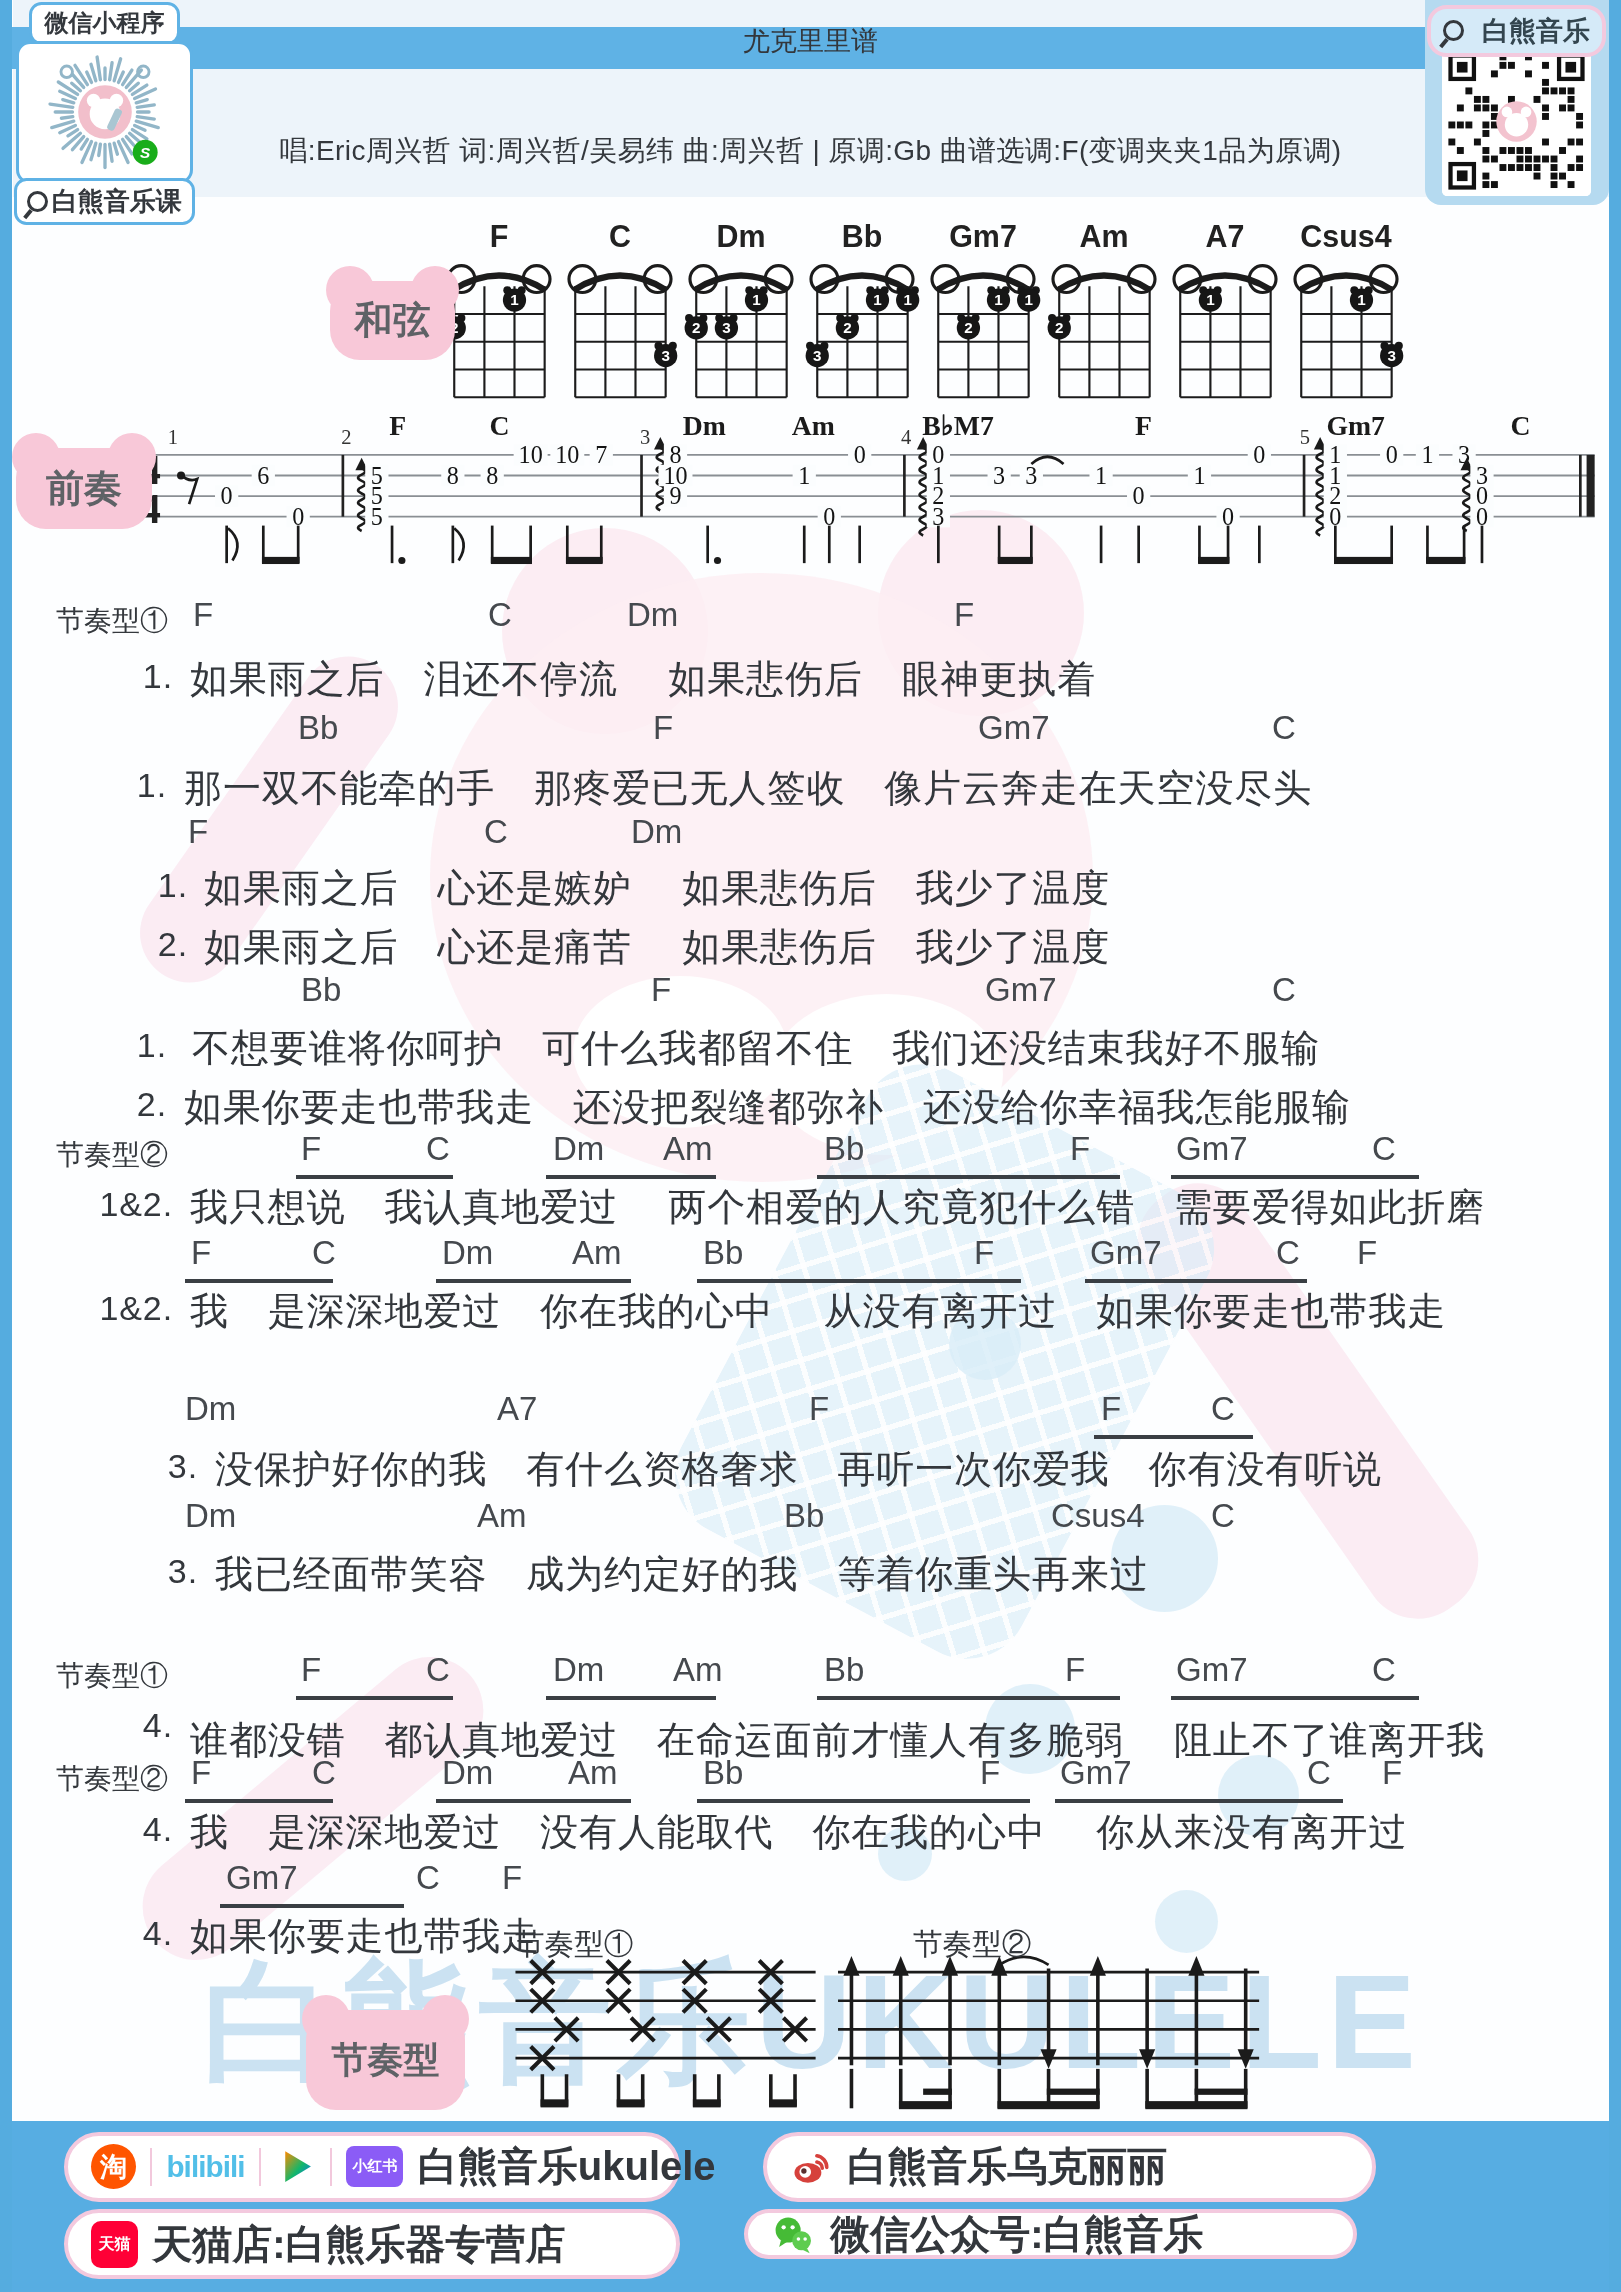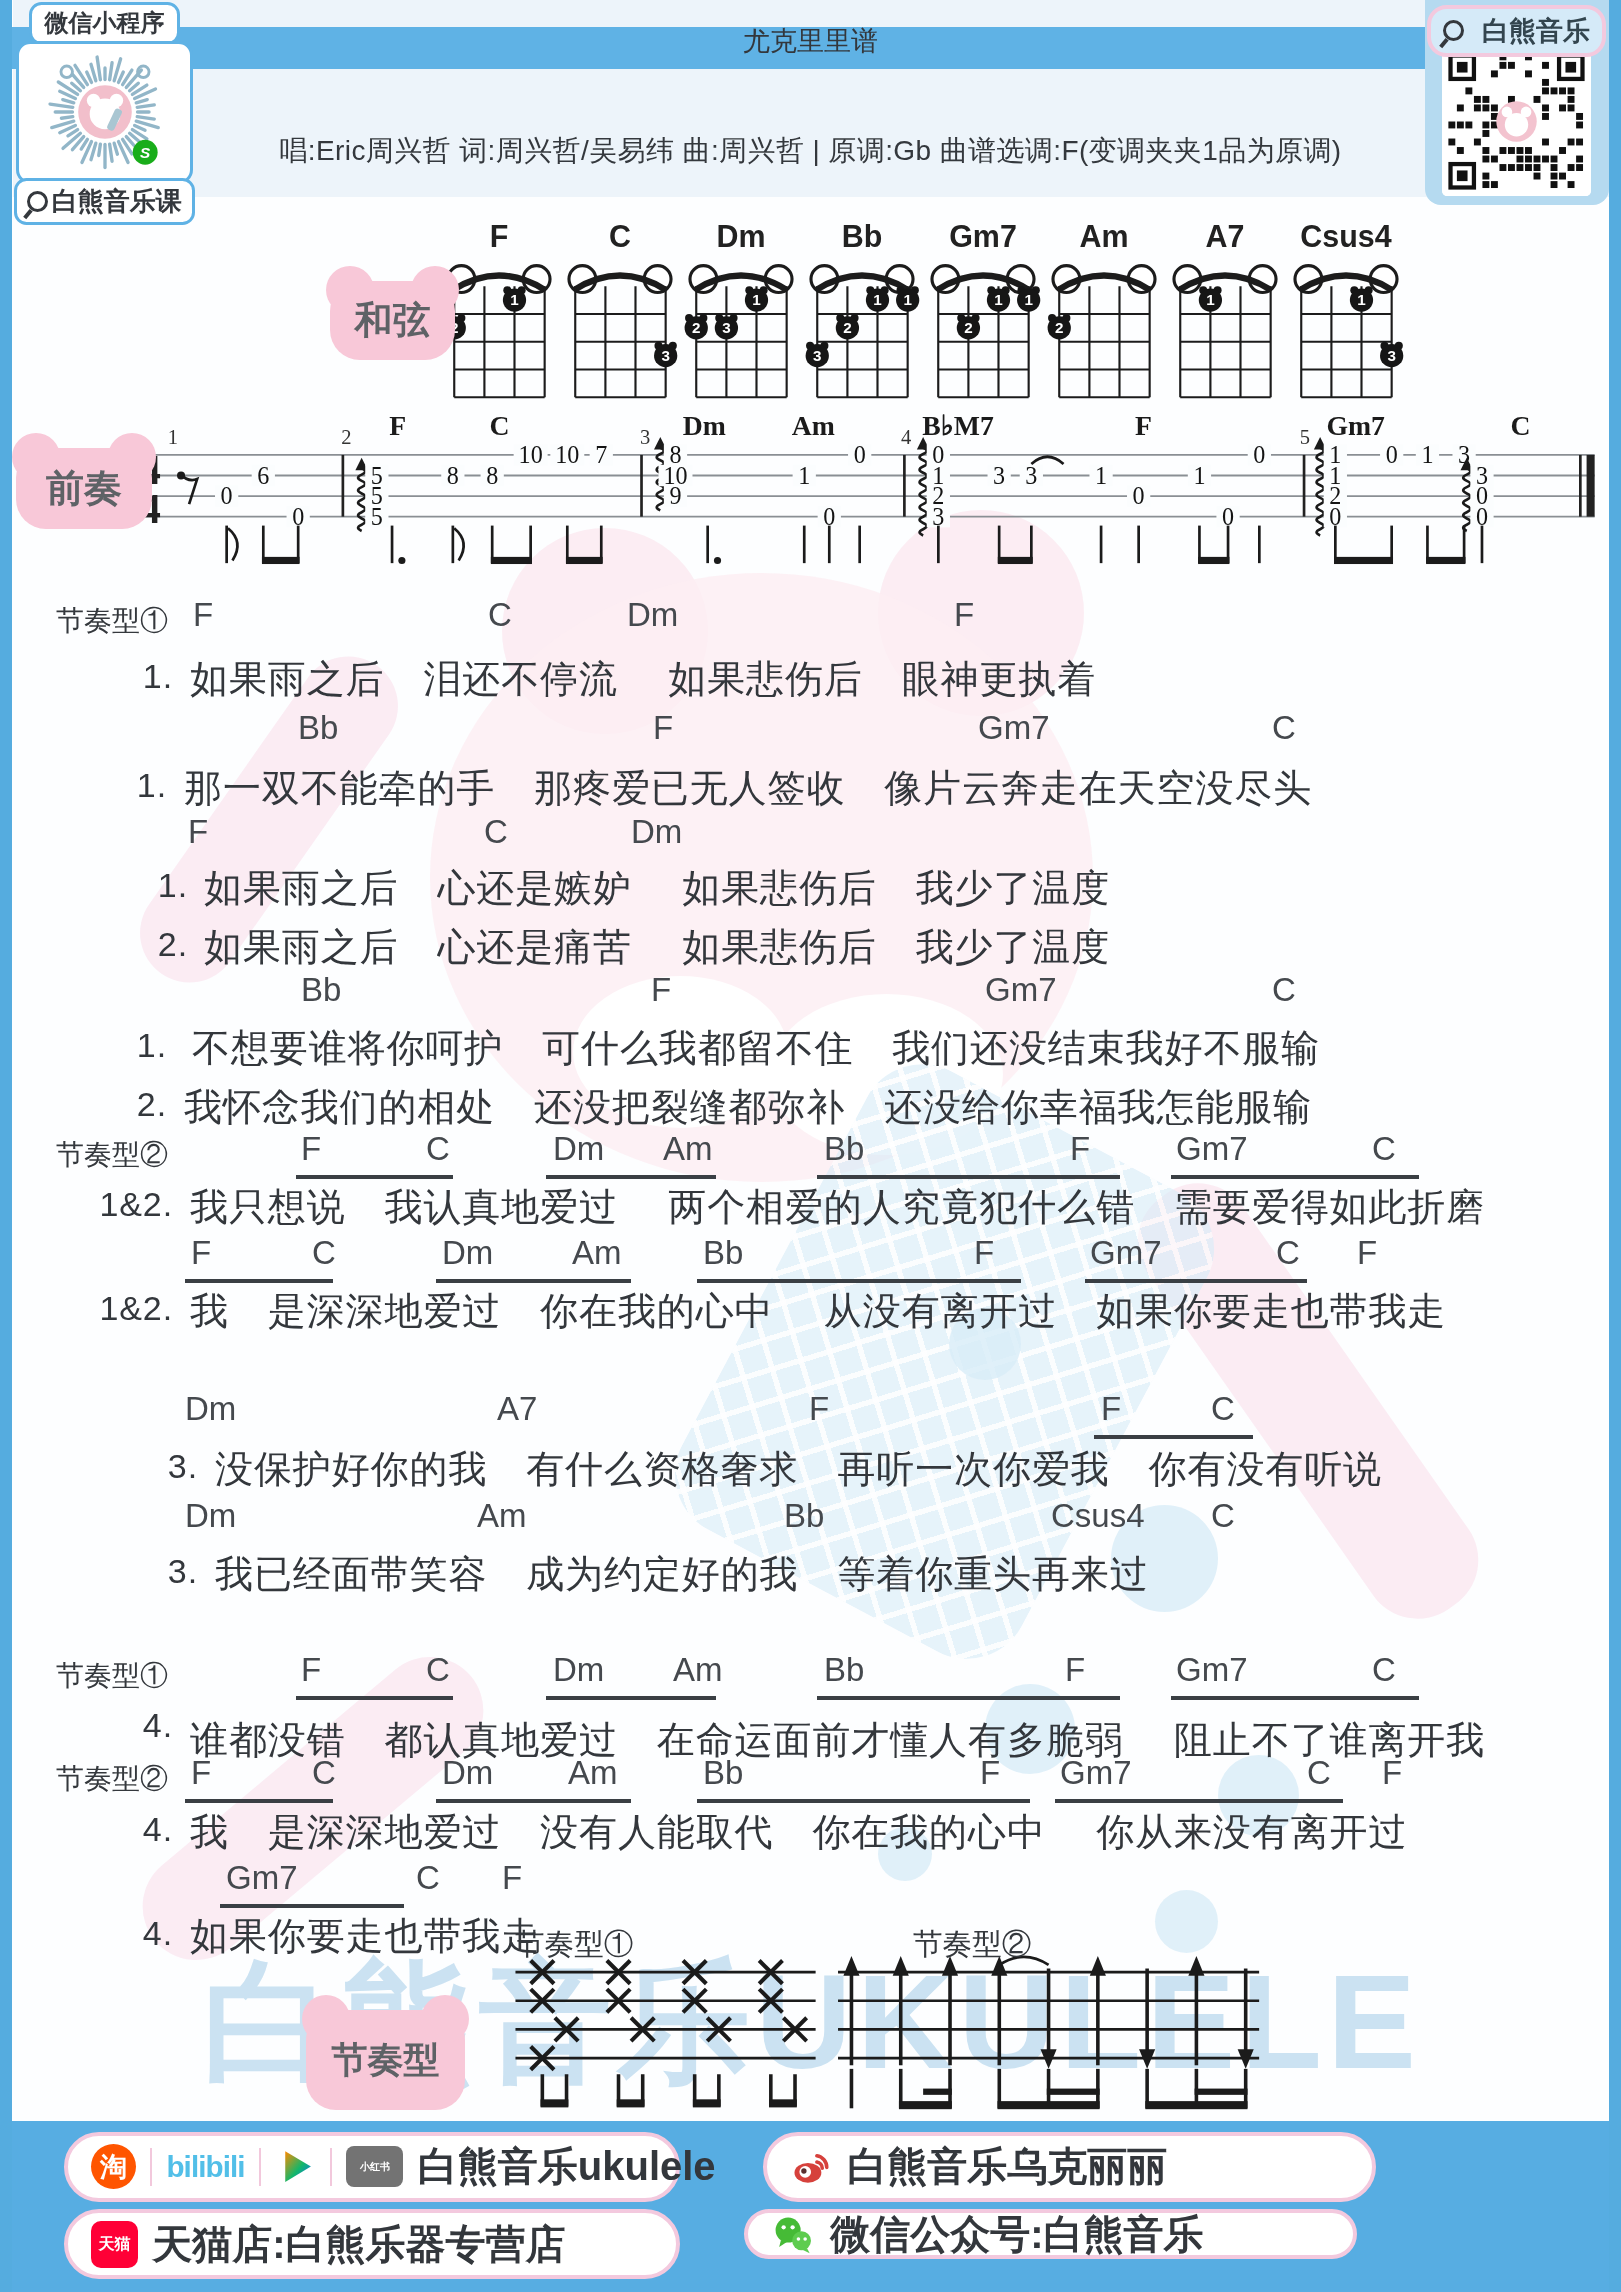--- a/index.html
+++ b/index.html
@@ -46,21 +46,21 @@
   
   .rh-label{position:absolute;font-size:29.6px;color:#34383D;z-index:3}
   
   .footer{position:absolute;left:0;top:2121px;width:100%;height:172px;background:#57ADE2;z-index:10}
   .pill{position:absolute;background:#fff;border:4.5px solid #F3C9DE;border-radius:45px;display:flex;align-items:center;gap:14.3px;box-sizing:border-box;padding:0 23px}
   .pill .t{font-size:40px;font-weight:700;white-space:nowrap;color:#33373C}
   .icn{flex:none;display:flex;align-items:center;justify-content:center}
   .i-div{width:1.8px;height:38px;background:#F2C8DC;flex:none}
   .i-tao{width:45px;height:45px;border-radius:50%;background:#FF5500;color:#fff;font-size:27px;font-weight:700;display:flex;align-items:center;justify-content:center}
   .i-bili{font-size:29.6px;font-weight:700;color:#52BFE8;letter-spacing:-0.9px}
-  .i-xhs{width:57px;height:41px;border-radius:8px;background:#737373;color:#fff;font-size:10px;font-weight:700;display:flex;align-items:center;justify-content:center}
+  .i-xhs{width:57px;height:41px;border-radius:8px;background:#8b5cf6;color:#fff;font-size:15px;font-weight:700;display:flex;align-items:center;justify-content:center}
   .i-tmall{width:47px;height:47px;border-radius:9.9px;background:#FF0036;color:#fff;font-size:16px;font-weight:700;display:flex;align-items:center;justify-content:center}
   
   .wm{position:absolute;pointer-events:none}
   .wm-ear{border-radius:50%;background:#FBE7EF;opacity:.75}
   .wm-head{border-radius:50%;background:#FCEDF3;opacity:.8}
   .wm-white{border-radius:50%;background:#fff;opacity:.95}
   .wm-dot{border-radius:50%;background:#D8ECF8;opacity:.8}
   .wm-ribbon{background:#FADCE9;opacity:.55;border-radius:54px}
   .wm-uke{background:#D8ECF8;opacity:.6;border-radius:63px;
           background-image:repeating-linear-gradient(45deg,rgba(255,255,255,.9) 0 5.4px,transparent 5.4px 30px),
@@ -642,21 +642,21 @@
       <span class="c" style="left: 651px;">F</span>
       <span class="c" style="left: 985px;">Gm7</span>
       <span class="c" style="left: 1272px;">C</span>
     </div>
     <div class="lyric-row" style="top: 1023px;">
       <span class="num" style="left: 33px;">1.</span>
       <span class="txt" style="left: 184px; margin-left: 8px;">不想要谁将你呵护　可什么我都留不住　我们还没结束我好不服输</span>
     </div>
     <div class="lyric-row" style="top: 1082px;">
       <span class="num" style="left: 33px;">2.</span>
-      <span class="txt" style="left: 184px;">我怀念我们的相处　还没把裂缝都弥补　还没给你幸福我怎能服输</span>
+      <span class="txt" style="left: 184px;">如果你要走也带我走　还没把裂缝都弥补　还没给你幸福我怎能服输</span>
     </div>
     <div class="chord-row" style="top: 1130px;">
       <span class="lab" style="left: 56px;">节奏型②</span>
       <span class="c" style="left: 301px;">F</span>
       <span class="c" style="left: 426px;">C</span>
       <span class="c" style="left: 553px;">Dm</span>
       <span class="c" style="left: 663px;">Am</span>
       <span class="c" style="left: 824px;">Bb</span>
       <span class="c" style="left: 1070px;">F</span>
       <span class="c" style="left: 1176px;">Gm7</span>

